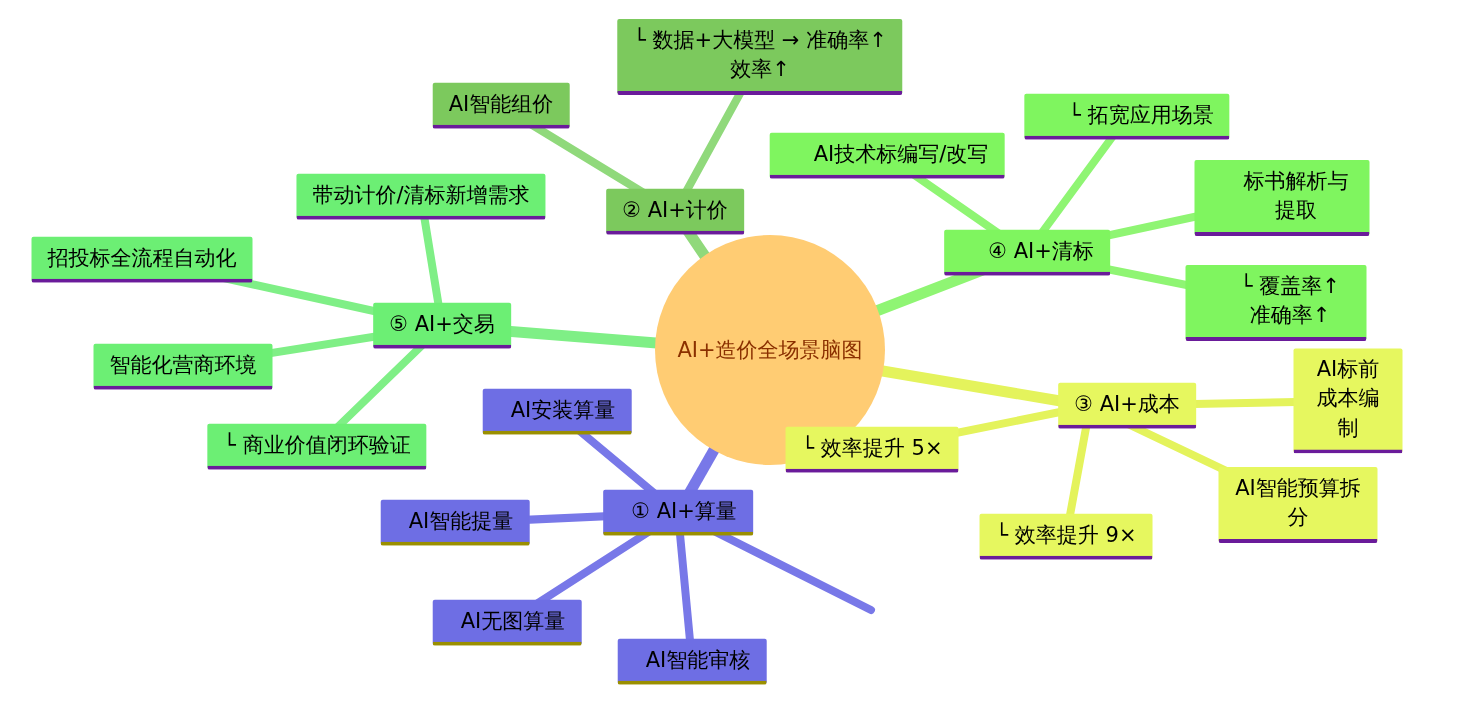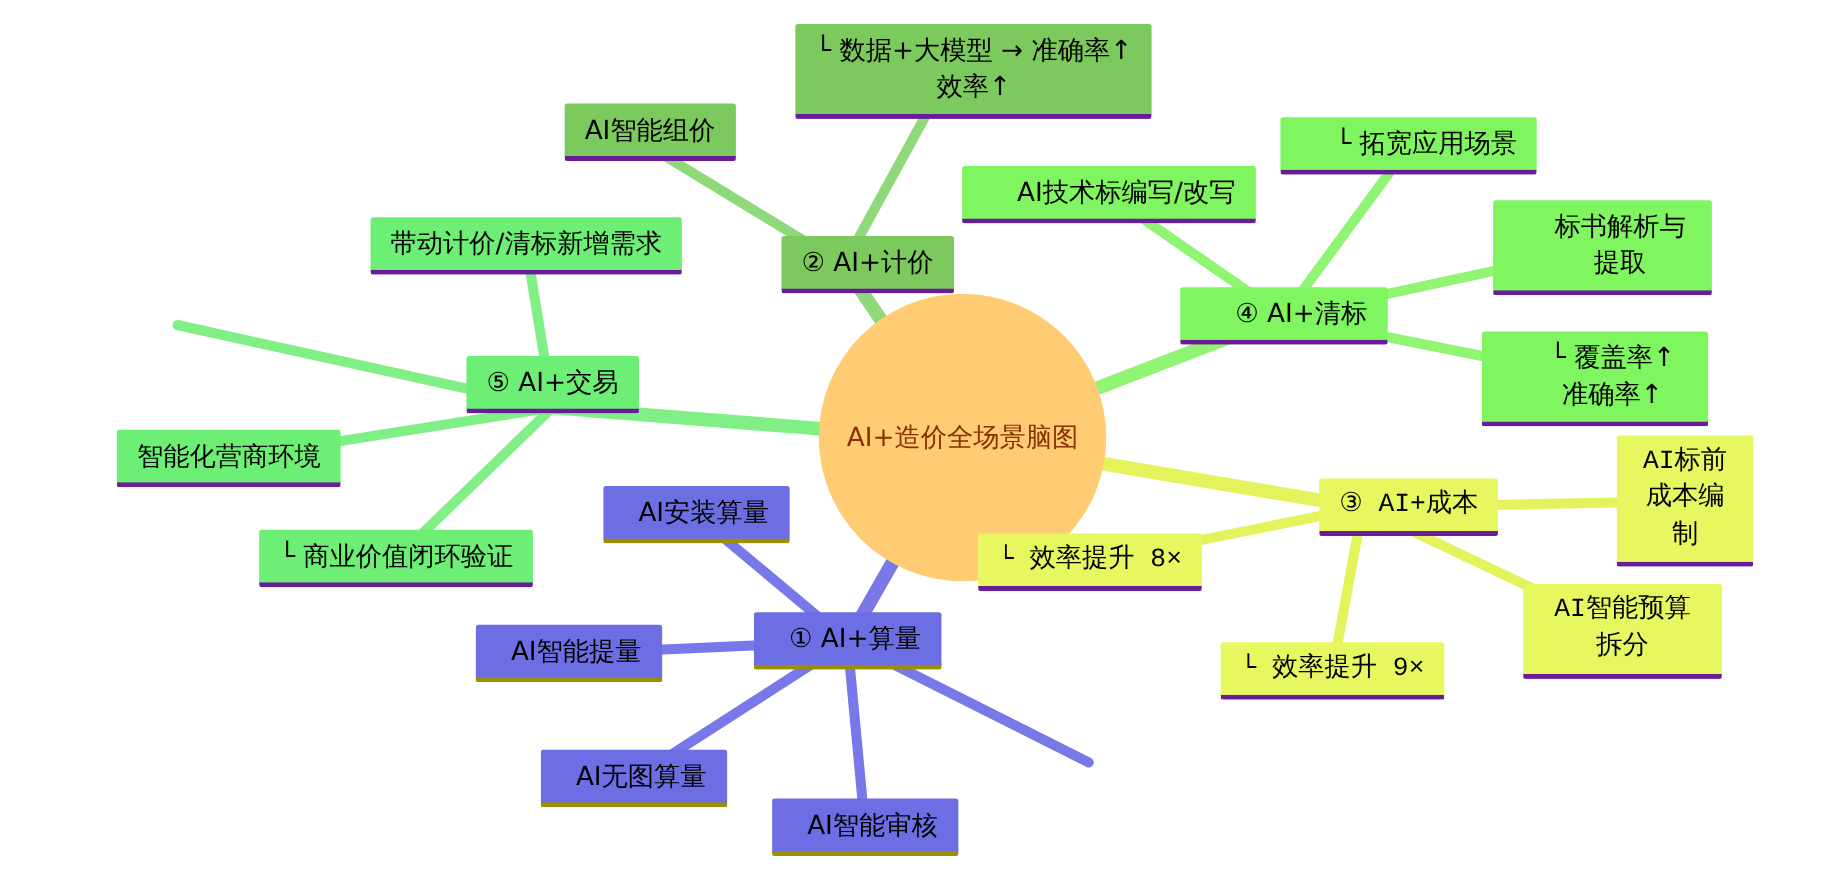--- a/index.html
+++ b/index.html
@@ -18,22 +18,22 @@
     transform:translate(-50%,-50%);
     padding:7px 16px 6px 16px;
     font-size:21px;
     line-height:1.4;
     color:#000;
     text-align:center;
     white-space:pre-line;
     border-radius:2px;
   }
   .b-suanliang{background:var(--suanliang,#6E6EE4);border-bottom:4px solid var(--suanliang_underline,#9A8F00);padding-left:28px;}
-  .b-jijia   {background:var(--jijia,#7CC95D);   border-bottom:4px solid var(--jijia_underline,#6A1B9A);margin-left:19px;}
-  .b-chengben{background:var(--chengben,#E6F75F);border-bottom:4px solid var(--chengben_underline,#6A1B9A);font-family:Liberation Mono, monospace;}
+  .b-jijia   {background:var(--jijia,#7CC95D);   border-bottom:4px solid var(--jijia_underline,#6A1B9A);}
+  .b-chengben{background:var(--chengben,#E6F75F);border-bottom:4px solid var(--chengben_underline,#6A1B9A);}
   .b-qingbiao{background:var(--qingbiao,#7FF55F);border-bottom:4px solid var(--qingbiao_underline,#6A1B9A);padding-left:44px;}
   .b-jiaoyi  {background:var(--jiaoyi,#6CEF74);  border-bottom:4px solid var(--jiaoyi_underline,#6A1B9A);}
 
   .center-node{
     position:absolute;
     transform:translate(-50%,-50%);
     width:230px;height:230px;
     border-radius:50%;
     background:var(--center_fill,#FFCC73);
     color:var(--center_text,#8B3000);
@@ -94,26 +94,27 @@
   <div class="node b-qingbiao" style="left:1027px;top:253px">④ AI+清标</div>
   <div class="node b-qingbiao" style="left:887px;top:156px">AI技术标编写/改写</div>
   <div class="node b-qingbiao" style="left:1127px;top:117px">└ 拓宽应用场景</div>
   <div class="node b-qingbiao" style="left:1282px;top:198px">标书解析与提取</div>
   <div class="node b-qingbiao" style="left:1276px;top:303px">└ 覆盖率↑ 准确率↑</div>
 
   <div class="node b-chengben" style="left:1127px;top:406px">③ AI+成本</div>
   <div class="node b-chengben" style="left:1348px;top:401px">AI标前成本编制</div>
   <div class="node b-chengben" style="left:1298px;top:505px">AI智能预算拆分</div>
   <div class="node b-chengben" style="left:1066px;top:537px">└ 效率提升 9×</div>
-  <div class="node b-chengben" style="left:872px;top:450px">└ 效率提升 8×</div>
+  <div class="node b-chengben" style="left:872px;top:450px">└ 效率提升 5×</div>
 
   <div class="node b-suanliang" style="left:678px;top:513px">① AI+算量</div>
   <div class="node b-suanliang" style="left:557px;top:412px">AI安装算量</div>
   <div class="node b-suanliang" style="left:455px;top:523px">AI智能提量</div>
   <div class="node b-suanliang" style="left:507px;top:623px">AI无图算量</div>
   <div class="node b-suanliang" style="left:692px;top:662px">AI智能审核</div>
 
-  <div class="node b-jiaoyi" style="left:442px;top:308px">⑤ AI+交易</div>
+  <div class="node b-jiaoyi" style="left:442px;top:326px">⑤ AI+交易</div>
   <div class="node b-jiaoyi" style="left:421px;top:197px">带动计价/清标新增需求</div>
+  <div class="node b-jiaoyi" style="left:142px;top:260px">招投标全流程自动化</div>
   <div class="node b-jiaoyi" style="left:183px;top:367px">智能化营商环境</div>
   <div class="node b-jiaoyi" style="left:317px;top:447px">└ 商业价值闭环验证</div>
 
 </div>
 
 </body></html>

